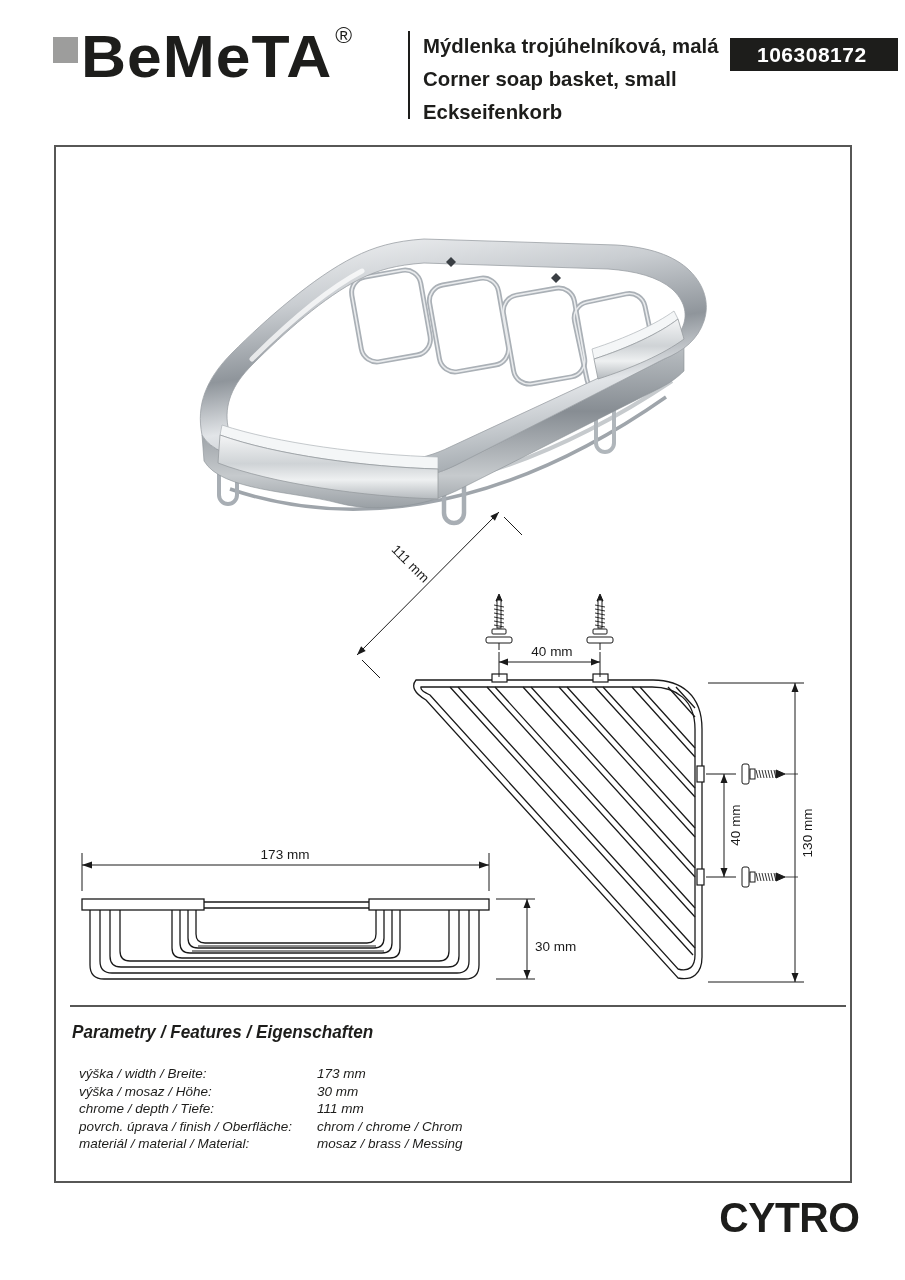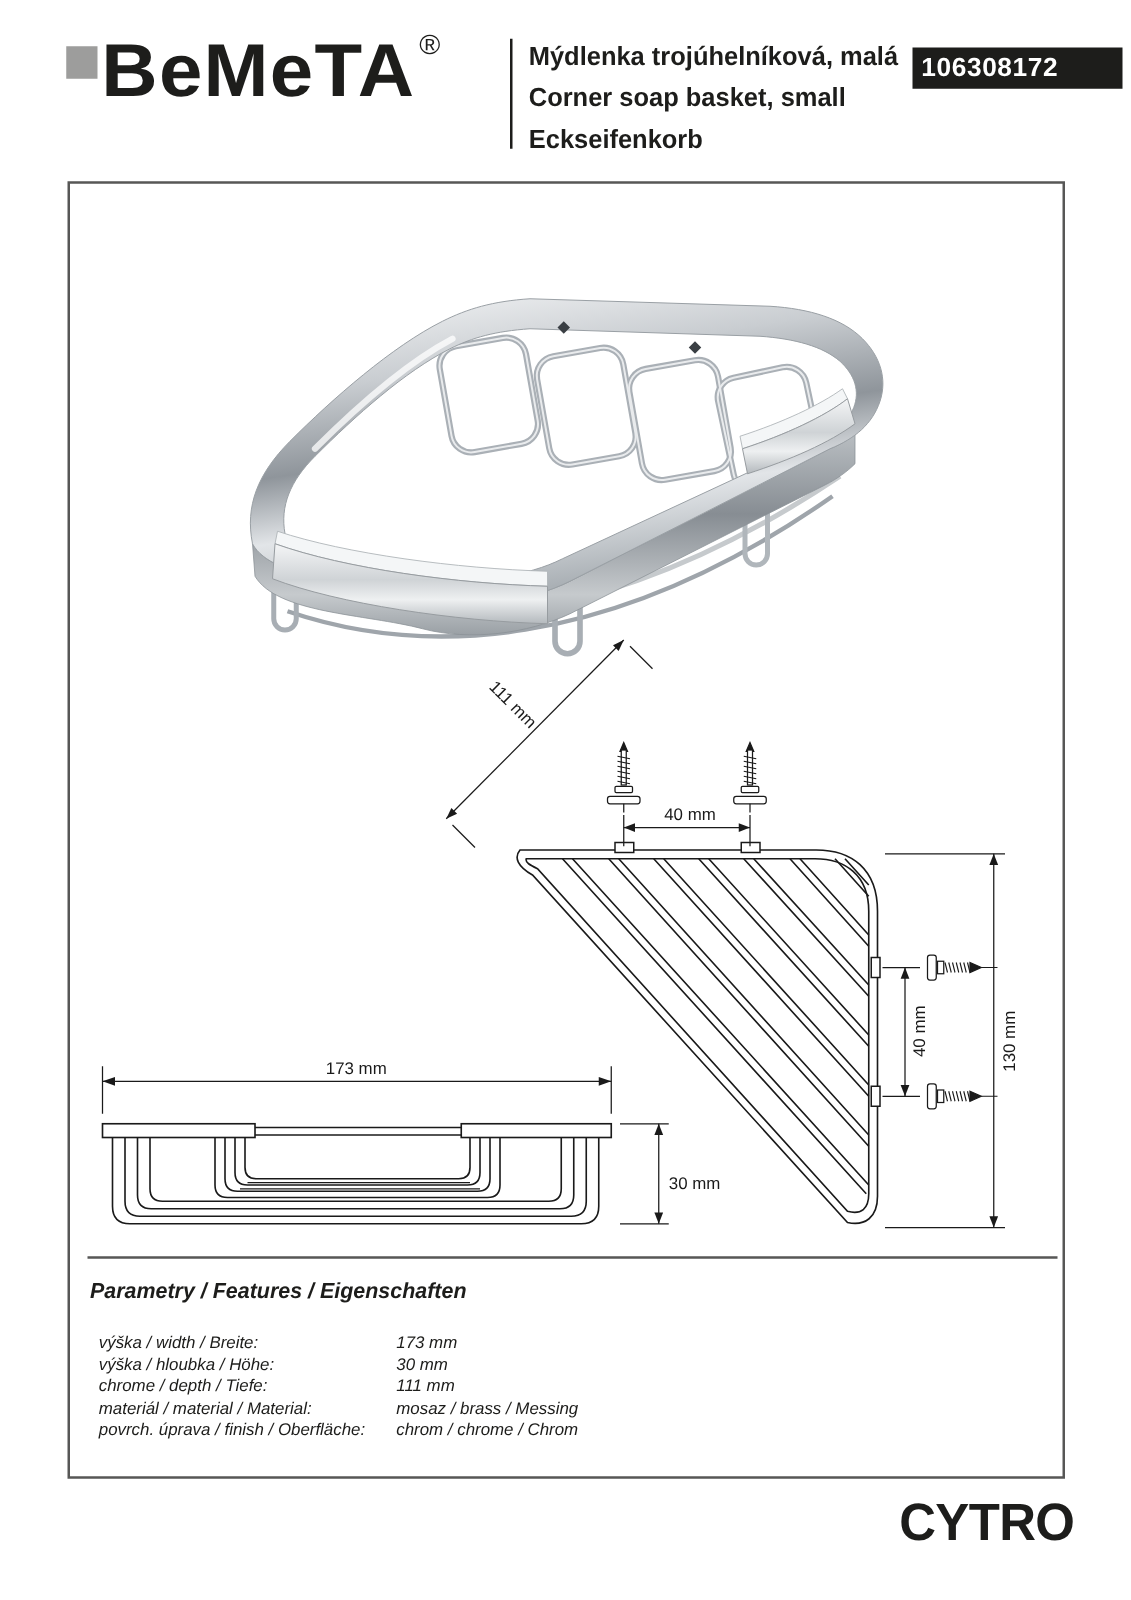--- a/index.html
+++ b/index.html
@@ -5,21 +5,21 @@
   * { margin:0; padding:0; box-sizing:border-box; }
   html,body { width:905px; height:1280px; background:#fff; font-family:"Liberation Sans", sans-serif; color:#1d1d1b; overflow:hidden; }
   .page { position:relative; width:905px; height:1124px; background:#fff; }
 
   
   .logo-square { position:absolute; left:53px; top:37px; width:25px; height:26px; background:#9d9d9c; }
   .logo-text { position:absolute; left:81px; top:22px; font-size:60px; font-weight:700; letter-spacing:1px; color:#1d1d1b; transform:scaleX(1.04); transform-origin:left top; white-space:nowrap; }
   .logo-reg { font-size:22px; font-weight:400; vertical-align:34px; margin-left:3px; letter-spacing:0; }
   .header-divider { position:absolute; left:408px; top:31px; width:2px; height:88px; background:#1d1d1b; }
   .titles { position:absolute; left:423px; top:29px; font-size:21px; font-weight:700; line-height:33px; transform:scaleX(0.97); transform-origin:left top; white-space:nowrap; }
-  .code-box { position:absolute; left:730px; top:38px; width:168px; height:33px; background:#1d1d1b; color:#fff; font-size:21px; font-weight:700; line-height:33px; padding-left:7px; letter-spacing:0.5px; }
+  .code-box { position:absolute; left:730px; top:38px; width:168px; height:33px; background:#1d1d1b; color:#fff; font-size:21px; font-weight:700; line-height:33px; padding-left:27px; letter-spacing:0.5px; }
 
   
   .main-box { position:absolute; left:54px; top:145px; width:798px; height:1038px; border:2px solid #575756; background:#fff; }
   .drawing-svg { position:absolute; left:0; top:0; }
 
   
   .params { position:absolute; left:0px; top:858px; width:794px;font-style:italic; }
   .params-rule { margin:0 4px 0 14px; border-top:2px solid #575756; }
   .params-heading { margin:15px 0 0 16px; font-size:17.5px; font-weight:700; transform:scaleX(0.98); transform-origin:left top; }
   .params-rows { margin:22px 0 0 23px; font-size:13.5px; line-height:17.6px; }
@@ -253,34 +253,34 @@
 
     <div class="params">
       <div class="params-rule"></div>
       <div class="params-heading">Parametry / Features / Eigenschaften</div>
       <div class="params-rows">
         <div class="param-row">
           <span class="param-label">výška / width / Breite:</span>
           <span class="param-value">173 mm</span>
         </div>
         <div class="param-row">
-          <span class="param-label">výška / hloubka / Höhe:</span>
+          <span class="param-label">výška / mosaz / Höhe:</span>
           <span class="param-value">30 mm</span>
         </div>
         <div class="param-row">
           <span class="param-label">chrome / depth / Tiefe:</span>
           <span class="param-value">111 mm</span>
         </div>
         <div class="param-row">
+          <span class="param-label">povrch. úprava / finish / Oberfläche:</span>
+          <span class="param-value">chrom / chrome / Chrom</span>
+        </div>
+        <div class="param-row">
           <span class="param-label">materiál / material / Material:</span>
           <span class="param-value">mosaz / brass / Messing</span>
-        </div>
-        <div class="param-row">
-          <span class="param-label">povrch. úprava / finish / Oberfläche:</span>
-          <span class="param-value">chrom / chrome / Chrom</span>
         </div>
       </div>
     </div>
   </div>
 
   <div class="series">CYTRO</div>
 
 </div>
 
 </body></html>

